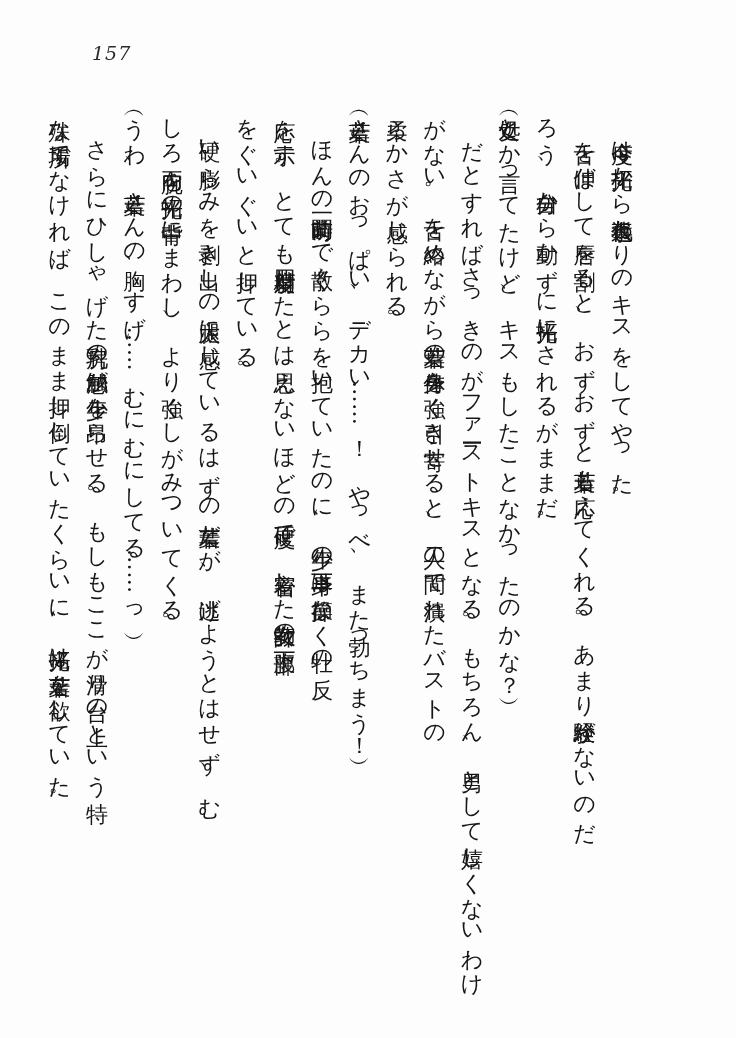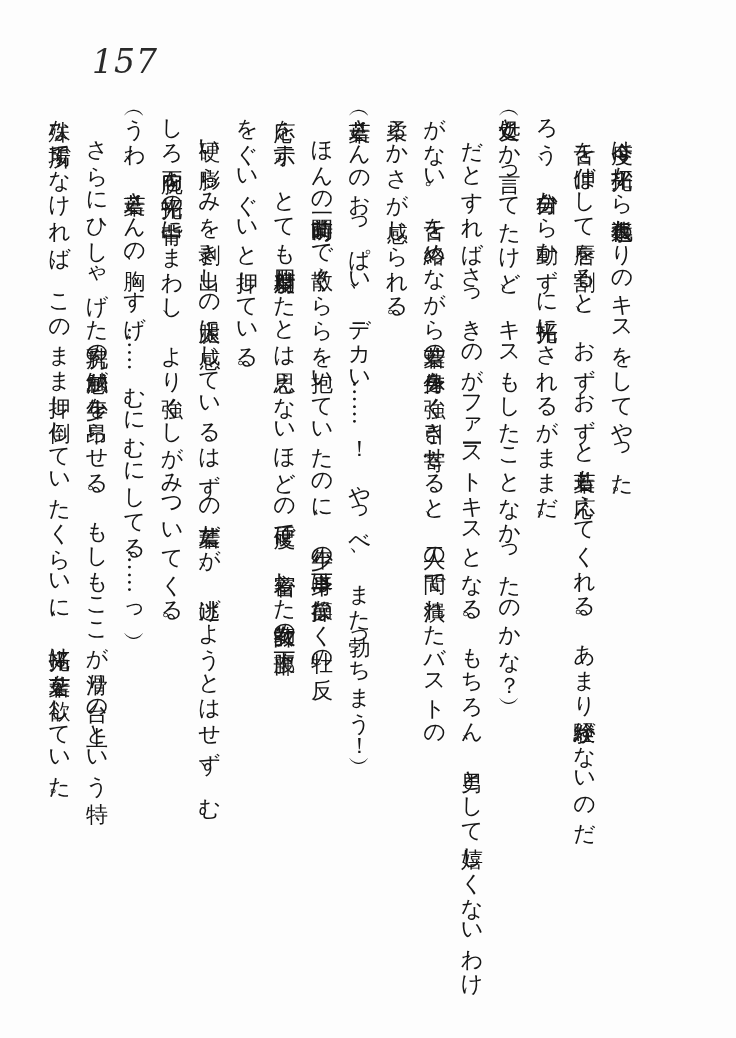--- a/index.html
+++ b/index.html
@@ -12,21 +12,21 @@
     width: 736px;
     height: 1038px;
     background: #fdfdfd;
     overflow: hidden;
     font-family: "DejaVu Serif", "Liberation Serif", serif;
   }
   .page-number {
     position: absolute;
     top: 42px;
     left: 92px;
-    font-size: 33px;
+    font-size: 19px;
     font-style: italic;
     color: #2a2a2a;
     letter-spacing: 1px;
   }
   .text-block {
     position: absolute;
     top: 103px;
     right: 95px;
     height: 850px;
     writing-mode: vertical-rl;

